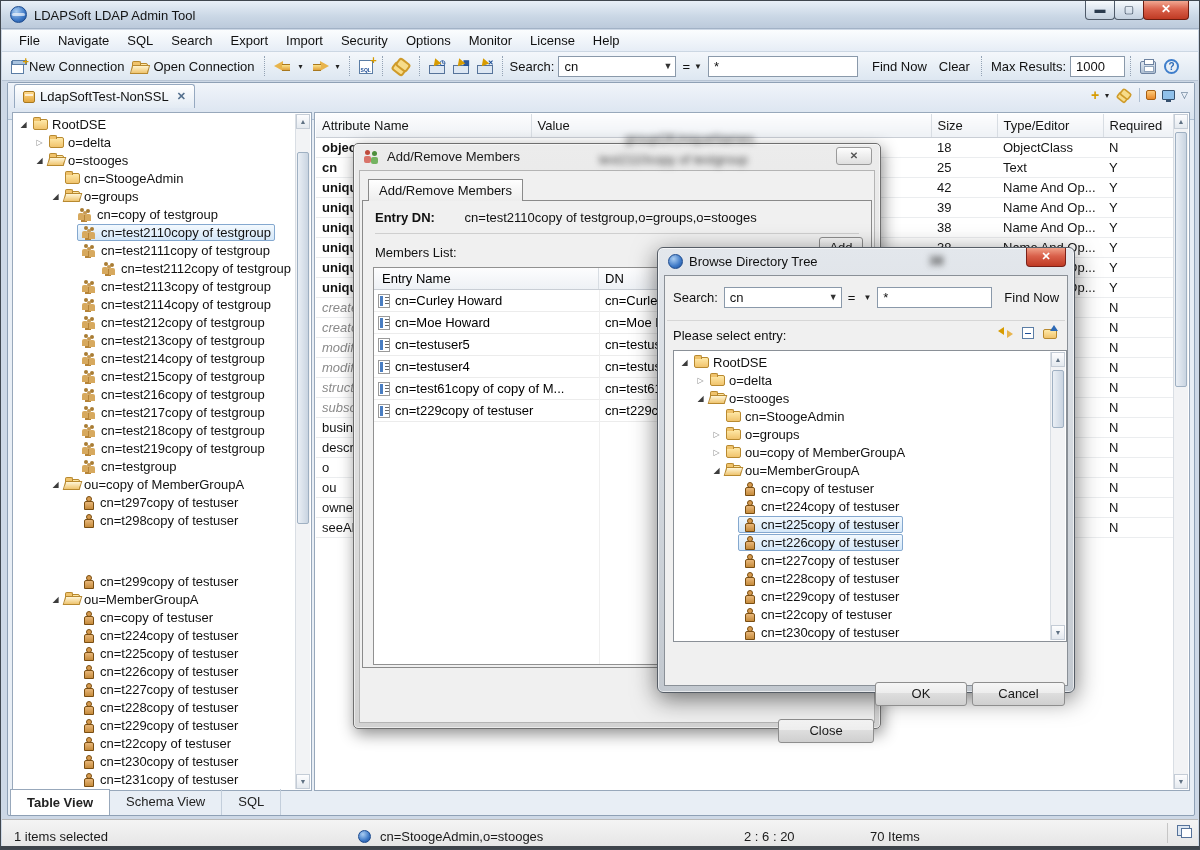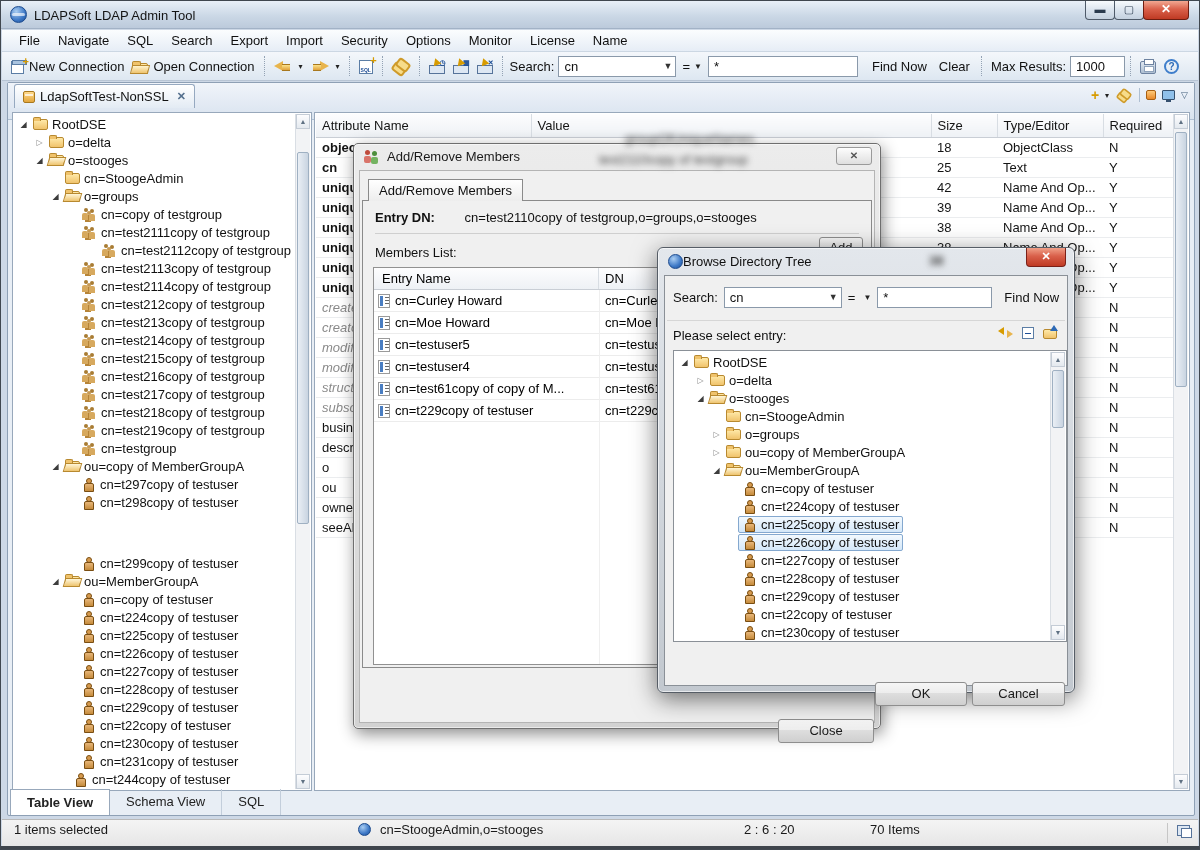--- a/index.html
+++ b/index.html
@@ -156,21 +156,21 @@
   td.attr-i { font-style:italic; color:#8a8a8a; }
   td.col-req { border-right:1px solid #e4e7ea; }
 
   
   .btabs { position:absolute; left:2px; bottom:0; height:26px; display:flex; align-items:stretch; }
   .btab { padding:5px 16px 0 16px; font-size:13px; color:#222; border-right:1px solid #c3cedb; }
   .btab.active { background:#fff; border:1px solid #98a8bb; border-bottom:none; font-weight:bold; }
   .statusbar { position:absolute; left:1px; right:1px; bottom:3px; height:27px;
     background:linear-gradient(#f4f4f4,#e6e6e6); border-top:1px solid #b9b9b9; font-size:13px; color:#1a1a1a; }
   .winbottom { position:absolute; left:0; right:0; bottom:0; height:3px; background:#3e444b; }
-  .sb-item { position:absolute; top:2px; }
+  .sb-item { position:absolute; top:9px; }
   .mini-globe { width:13px; height:13px; border-radius:50%; display:inline-block; vertical-align:-2px;
     background:radial-gradient(circle at 35% 30%, #a9cdf2, #3d78c6 60%, #1c4d94); border:1px solid #1b4a8e; }
   .sb-right-icon { position:absolute; right:8px; top:5px; width:13px; height:11px; border:1px solid #56739a; background:#dde7f3; }
   .sb-right-icon::after { content:''; position:absolute; left:3px; top:2px; width:9px; height:8px; border:1px solid #56739a; background:#fff; }
   .sb-sep { position:absolute; right:30px; top:3px; bottom:3px; width:1px; background:#c6c6c6; }
 
   
   .dlg { position:absolute; border-radius:5px; }
   .dlg1 { left:352px; top:142px; width:528px; height:586px; z-index:30;
     background:linear-gradient(#ececec,#d2d2d2); border:1px solid #6f6f6f;
@@ -201,21 +201,21 @@
   .mh-c2 { flex:1; padding:3px 0 0 6px; }
   .mrow { display:flex; height:22px; border-bottom:1px solid #ececec; font-size:13px; align-items:center; }
   .mr-c1 { width:225px; display:flex; align-items:center; gap:5px; padding-left:4px; overflow:hidden; white-space:nowrap; }
   .mr-c2 { flex:1; overflow:hidden; white-space:nowrap; padding-left:6px; }
   .mcol-line { position:absolute; left:225px; top:22px; bottom:0; width:1px; background:#efefef; }
   .close-btn { position:absolute; left:418px; top:548px; width:96px; height:24px; line-height:22px; }
 
   .dlg2 { left:656px; top:246px; width:418px; height:446px; z-index:50;
     background:linear-gradient(#e3e7ec,#c2c8cf); border:1px solid #565d66; border-radius:6px;
     box-shadow:0 6px 24px rgba(0,0,0,.55), inset 0 0 0 1px rgba(255,255,255,.6); }
-  .dlg2-title { position:absolute; left:10px; top:6px; display:flex; align-items:center; font-size:13px; color:#101010; }
+  .dlg2-title { position:absolute; left:10px; top:6px; display:flex; align-items:center; gap:6px; font-size:13px; color:#101010; }
   .mini-globe2 { width:15px; height:15px; border-radius:50%;
     background:radial-gradient(circle at 35% 30%, #a9cdf2, #3d78c6 60%, #1c4d94); border:1px solid #1b4a8e; }
   .dlg-close-red { position:absolute; right:8px; top:0; width:40px; height:19px; border:1px solid #7a2018;
     border-top:none; border-radius:0 0 4px 4px; color:#fff; font-weight:bold; font-size:11px; text-align:center;
     line-height:17px; background:linear-gradient(#f0a088,#d9604a 45%,#bf3a24); }
   .dlg2-client { position:absolute; left:6px; right:6px; top:27px; bottom:6px; background:#f0f0f0; border:1px solid #8a9097; }
   .d2-search { position:absolute; left:8px; top:9px; right:8px; height:24px; display:flex; align-items:center; gap:6px; font-size:13px; color:#111; }
   .d2-sep { position:absolute; left:2px; right:2px; top:44px; height:1px; background:#d6d6d6; }
   .d2-select { position:absolute; left:8px; top:52px; font-size:13px; color:#111; }
   .d2-icons { position:absolute; right:10px; top:50px; display:flex; gap:9px; align-items:center; }
@@ -258,21 +258,21 @@
       <span class="menu-item">File</span>
       <span class="menu-item">Navigate</span>
       <span class="menu-item">SQL</span>
       <span class="menu-item">Search</span>
       <span class="menu-item">Export</span>
       <span class="menu-item">Import</span>
       <span class="menu-item">Security</span>
       <span class="menu-item">Options</span>
       <span class="menu-item">Monitor</span>
       <span class="menu-item">License</span>
-      <span class="menu-item">Name</span>
+      <span class="menu-item">Help</span>
     </div>
 
   <div class="toolbar">
     <div class="tbtn">
       <span class="ic16 ic-newconn"></span>
       <span>New Connection</span>
     </div>
     <div class="tbtn">
       <span class="ic16 ic-folder2"></span>
       <span>Open Connection</span>
@@ -385,25 +385,32 @@
               <span>cn=StoogeAdmin</span>
             </span>
           </div>
           <div class="trow" style="padding-left: 36px;">
             <span class="twist">◢</span>
             <span class="tbox">
               <span class="ic ic-folder-open"></span>
               <span>o=groups</span>
             </span>
           </div>
-          <div class="trow" style="padding-left: 52px;">
+          <div class="trow" style=" margin-left: 48px;">
             <span class="twist"></span>
             <span class="tbox">
               <span class="ic ic-group"></span>
               <span>cn=copy of testgroup</span>
+            </span>
+          </div>
+          <div class="trow" style="padding-left: 52px;">
+            <span class="twist"></span>
+            <span class="tbox sel">
+              <span class="ic ic-group"></span>
+              <span>cn=test2110copy of testgroup</span>
             </span>
           </div>
           <div class="trow" style="padding-left: 52px;">
             <span class="twist"></span>
             <span class="tbox">
               <span class="ic ic-group"></span>
               <span>cn=test2111copy of testgroup</span>
             </span>
           </div>
           <div class="trow" style="padding-left: 52px; margin-left: 20px;">

